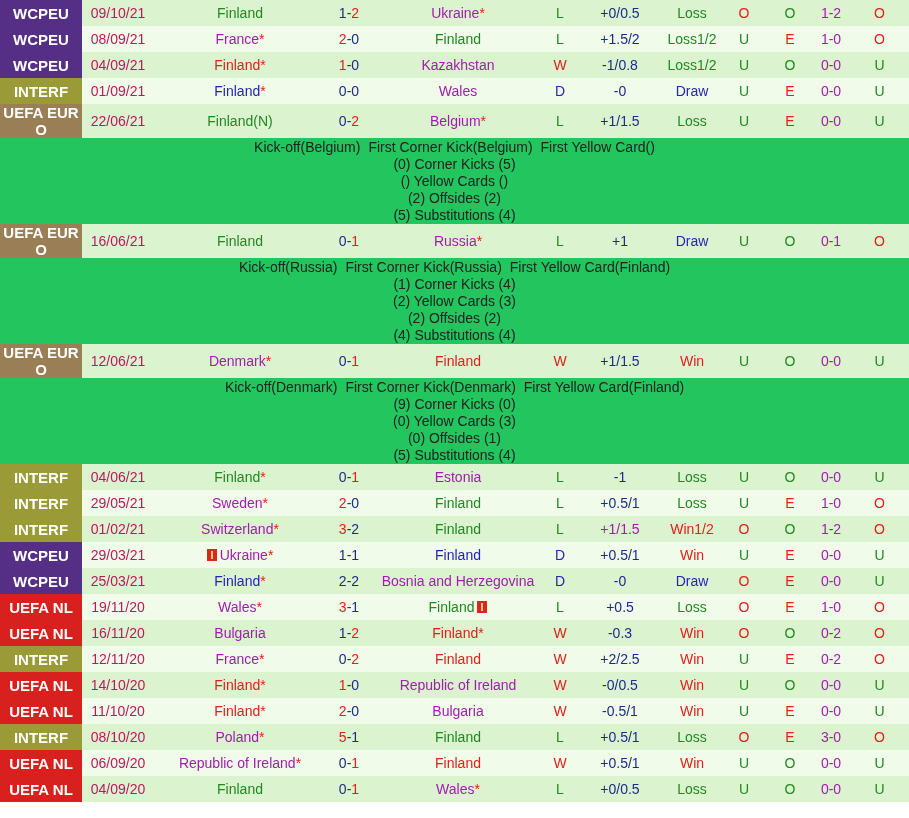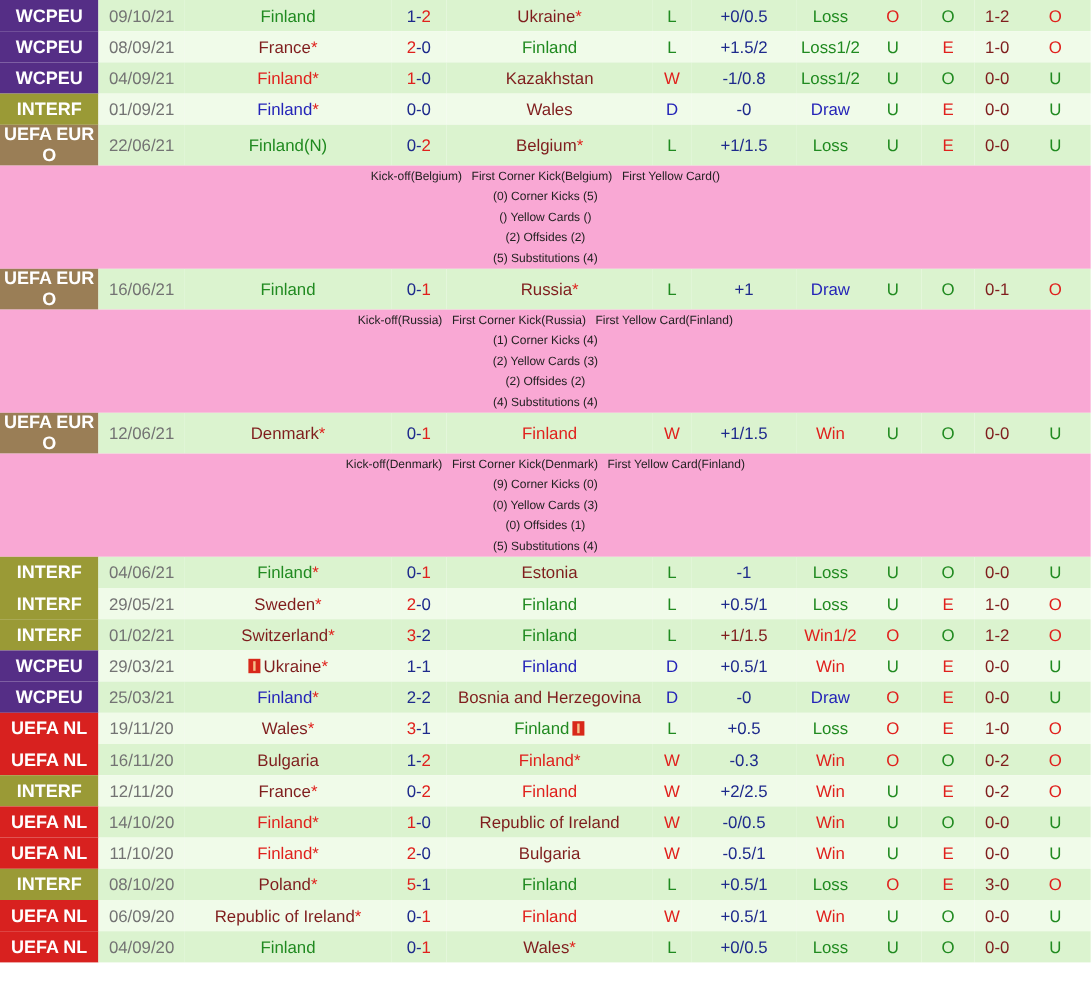--- a/index.html
+++ b/index.html
@@ -6,31 +6,31 @@
   html, body { width: 909px; height: 818px; overflow: hidden; background: #ffffff; }
   body { font-family: "Liberation Sans", sans-serif; font-size: 14px; color: #000; }
   table { border-collapse: collapse; width: 909px; table-layout: fixed; }
   td { text-align: center; vertical-align: middle; white-space: nowrap; padding: 0; }
   tr.match { height: 26px; border-radius: 11px; }
   tr.match.tall { height: 24px; }
   tr.match.odd td { background: #dbf3cf; }
   tr.match.even td { background: #f0fbe9; }
   td.league { color: #fff; font-weight: bold; font-size: 15px; line-height: 17px; white-space: normal; word-break: break-all; }
   tr.match td.league { background: var(--lc) !important; }
-  td.date { font-size: 14px; color: #737373; }
+  td.date { font-size: 14px; color: #be185d; }
   .c-green { color: #208a20; }
   .c-red { color: #e0201c; }
   .c-blue { color: #2424b8; }
-  .c-black { color: #7f1d1d; }
+  .c-black { color: #a21caf; }
   .c-navy { color: #1e2a8c; }
   .star { color: #e0201c; }
   .flag { display: inline-block; width: 10px; height: 12px; background: #d8281a; vertical-align: -1px; margin-right: 3px; position: relative; }
   .flag::after { content: ""; position: absolute; left: 4px; top: 2px; width: 2px; height: 8px; background: #f6c08a; }
   .flag.after { margin-left: 3px; margin-right: 0; }
-  tr.details td { background: #f9a8d4; font-size: 10px; line-height: 17px; color: #222; padding: 1px 0 0 0; }
+  tr.details td { background: #22c55e; font-size: 14px; line-height: 17px; color: #222; padding: 1px 0 0 0; }
   .details-line { display: block; text-align: center; }
   .details-line span + span { margin-left: 8px; }
 </style>
 </head>
 <body>
 
 <table>
   <colgroup>
     <col style="width:82px">
       <col style="width:72px">

